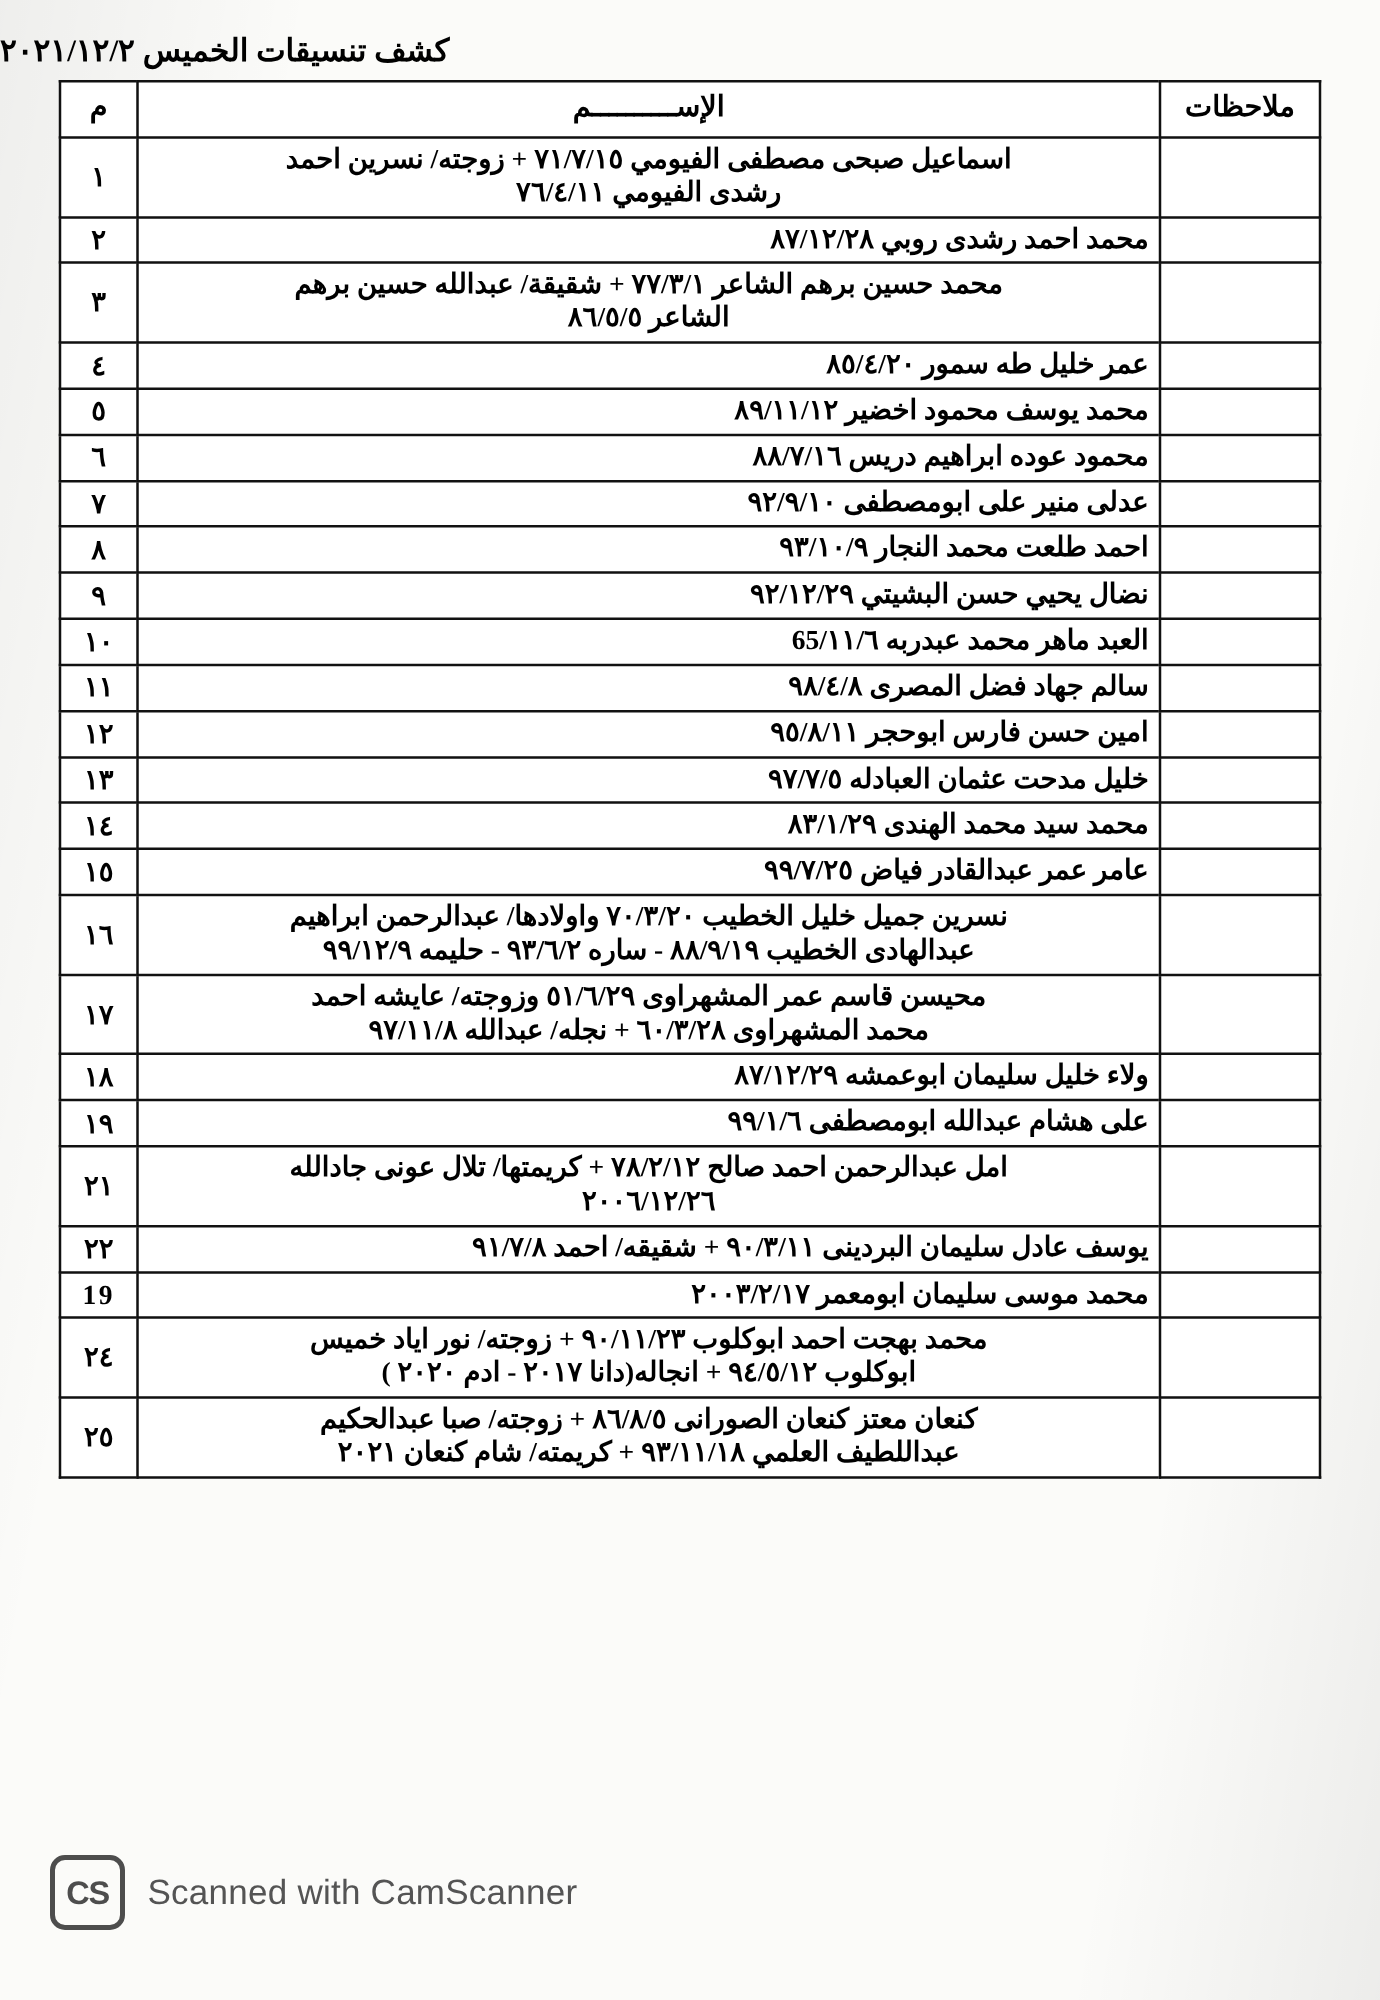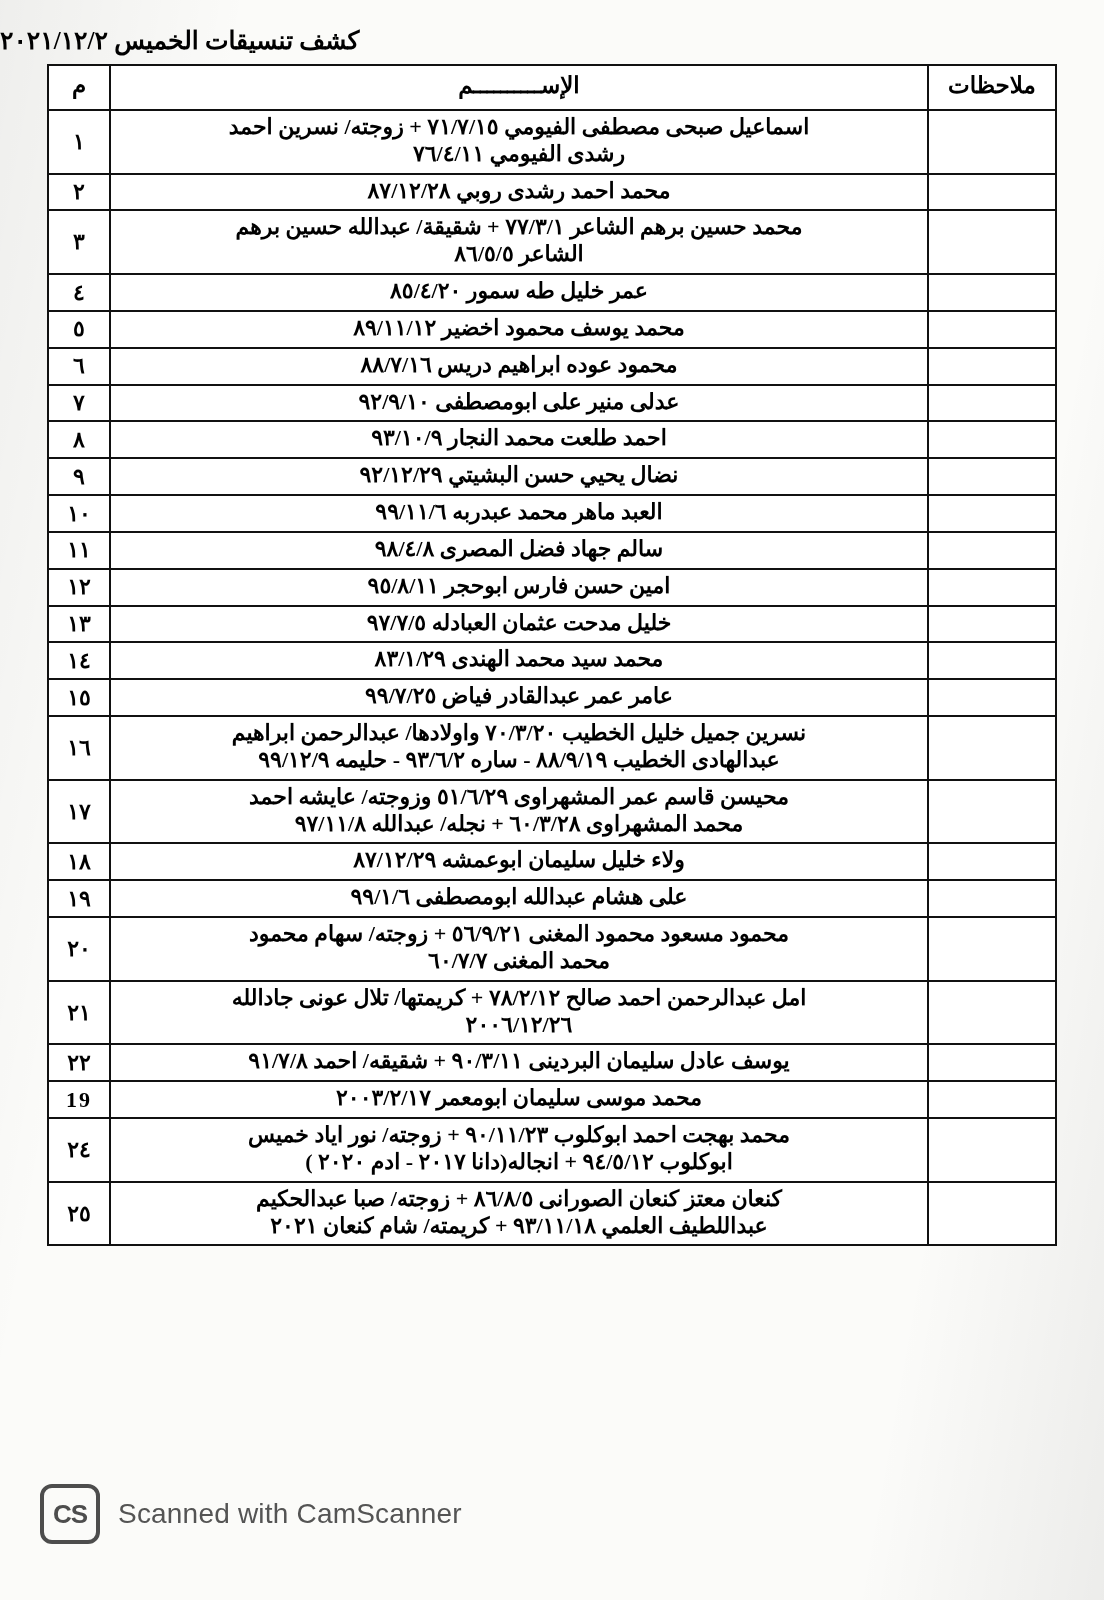--- a/index.html
+++ b/index.html
@@ -69,21 +69,20 @@
     text-align: center;
     font-size: 22px;
     font-weight: 700;
     letter-spacing: 2px;
     vertical-align: middle;
     padding: 2px;
   }
   td.name {
     font-size: 22px;
     font-weight: 700;
-    text-align: center;
     padding: 3px 8px 5px 8px;
     line-height: 1.22;
     vertical-align: middle;
     white-space: pre-line;
   }
   td.notes {
     background: #ffffff;
   }
   tr.two-line td.name { text-align: right; }
   tr.two-line td.name.centerish { text-align: center; }
@@ -183,21 +182,21 @@
           <td class="name">احمد طلعت محمد النجار ٩٣/١٠/٩</td>
           <td class="num">٨</td>
         </tr>
         <tr>
           <td class="notes"></td>
           <td class="name">نضال يحيي حسن البشيتي ٩٢/١٢/٢٩</td>
           <td class="num">٩</td>
         </tr>
         <tr>
           <td class="notes"></td>
-          <td class="name">العبد ماهر محمد عبدربه ٩٩/١١/٦</td>
+          <td class="name">العبد ماهر محمد عبدربه 65/١١/٦</td>
           <td class="num">١٠</td>
         </tr>
         <tr>
           <td class="notes"></td>
           <td class="name">سالم جهاد فضل المصرى ٩٨/٤/٨</td>
           <td class="num">١١</td>
         </tr>
         <tr>
           <td class="notes"></td>
           <td class="name">امين حسن فارس ابوحجر ٩٥/٨/١١</td>
@@ -232,26 +231,20 @@
         </tr>
         <tr>
           <td class="notes"></td>
           <td class="name">ولاء خليل سليمان ابوعمشه ٨٧/١٢/٢٩</td>
           <td class="num">١٨</td>
         </tr>
         <tr>
           <td class="notes"></td>
           <td class="name">على هشام عبدالله ابومصطفى ٩٩/١/٦</td>
           <td class="num">١٩</td>
-        </tr>
-        <tr class="two-line">
-          <td class="notes"></td>
-          <td class="name centerish">محمود مسعود محمود المغنى ٥٦/٩/٢١ + زوجته/ سهام محمود
-محمد المغنى ٦٠/٧/٧</td>
-          <td class="num">٢٠</td>
         </tr>
         <tr class="two-line">
           <td class="notes"></td>
           <td class="name centerish">امل عبدالرحمن احمد صالح ٧٨/٢/١٢ + كريمتها/ تلال عونى جادالله
 ٢٠٠٦/١٢/٢٦</td>
           <td class="num">٢١</td>
         </tr>
         <tr>
           <td class="notes"></td>
           <td class="name">يوسف عادل سليمان البردينى ٩٠/٣/١١ + شقيقه/ احمد ٩١/٧/٨</td>

